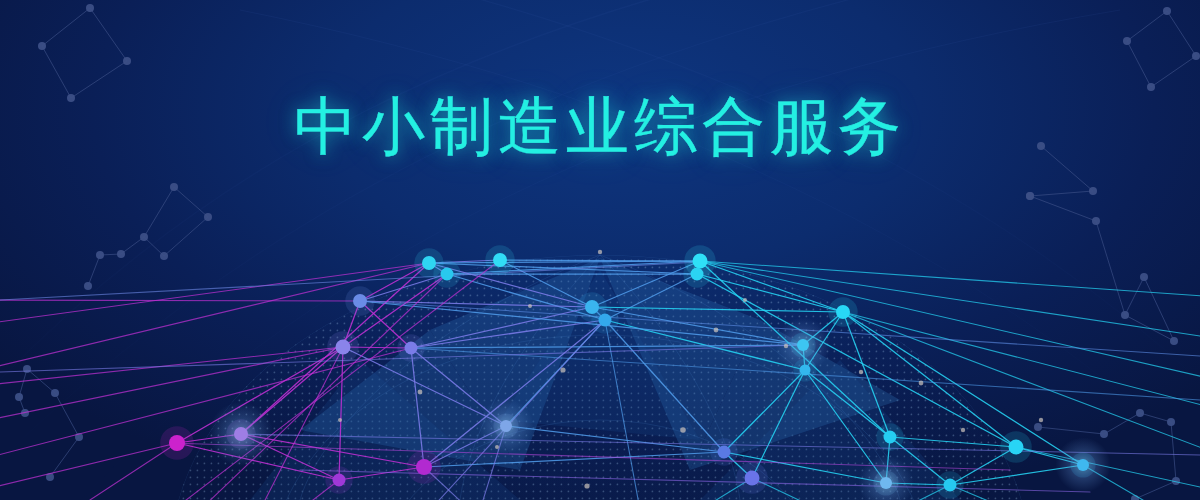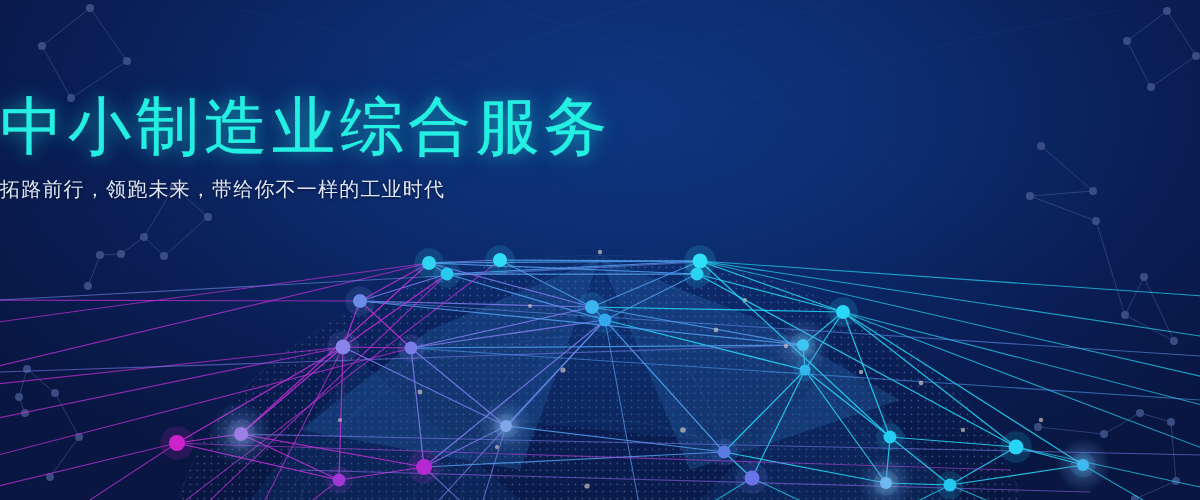--- a/index.html
+++ b/index.html
@@ -19,21 +19,21 @@
       radial-gradient(ellipse 780px 420px at 52% 22%, #0e3680 0%, #0c2c6e 38%, #0a1f57 68%, #081641 100%),
       linear-gradient(180deg,#0b2260 0%,#0a1c4f 55%,#081434 100%);
   }
   .bg-arcs{position:absolute;inset:0;opacity:.5;}
   .stars{position:absolute;inset:0;}
   .net{position:absolute;inset:0;}
 
   
   .textblock{
     position:absolute;left:0;right:0;top:92px;
-    text-align:left;z-index:40;
+    text-align:center;z-index:40;
   }
   .title{
     margin:0;
     font-size:63px;
     line-height:1.08;
     letter-spacing:5px;
     font-weight:400;
     color:#23f0e2;
     text-shadow:0 0 16px rgba(30,230,220,.55),0 0 34px rgba(20,180,220,.30);
     -webkit-text-stroke:0.4px #2bf2e4;
@@ -402,16 +402,15 @@
         <circle cx="921" cy="383" r="2.4" fill="#cdc4bd" fill-opacity="0.7"></circle>
         <circle cx="963" cy="430" r="2.2" fill="#cdc4bd" fill-opacity="0.7"></circle>
         <circle cx="497" cy="447" r="2" fill="#cdc4bd" fill-opacity="0.7"></circle>
         <circle cx="340" cy="420" r="2" fill="#cdc4bd" fill-opacity="0.7"></circle>
         <circle cx="1041" cy="420" r="2.2" fill="#cdc4bd" fill-opacity="0.7"></circle>
       </g>
   </svg>
 
   <div class="textblock">
     <h1 class="title">中小制造业综合服务</h1>
-    <p class="subtitle">拓路前行，领跑未来，带给你不一样的工业时代</p>
   </div>
 
 </div>
 
 </body></html>

